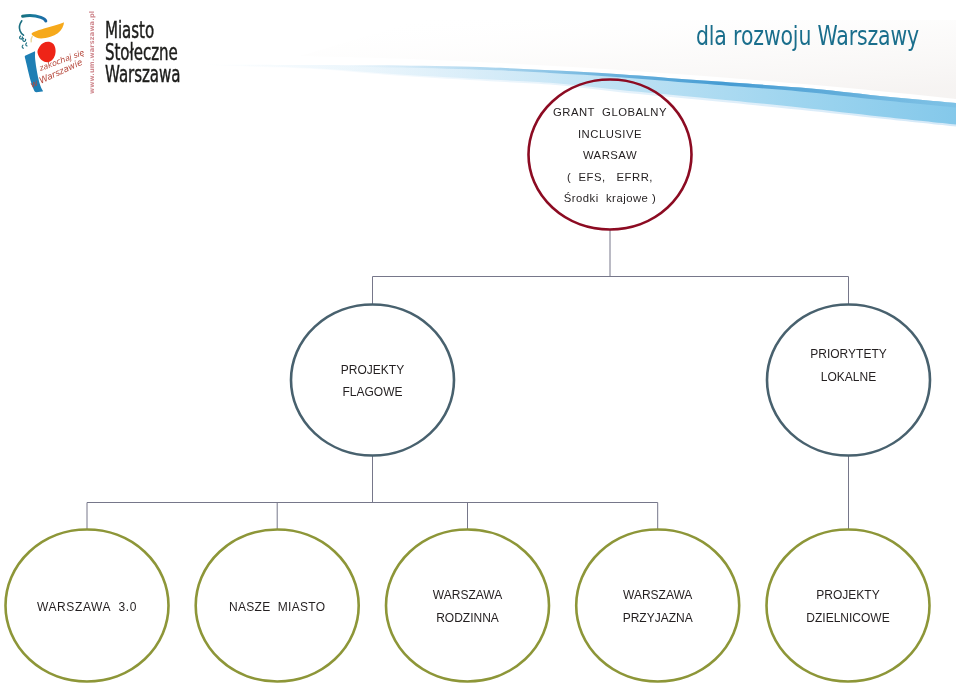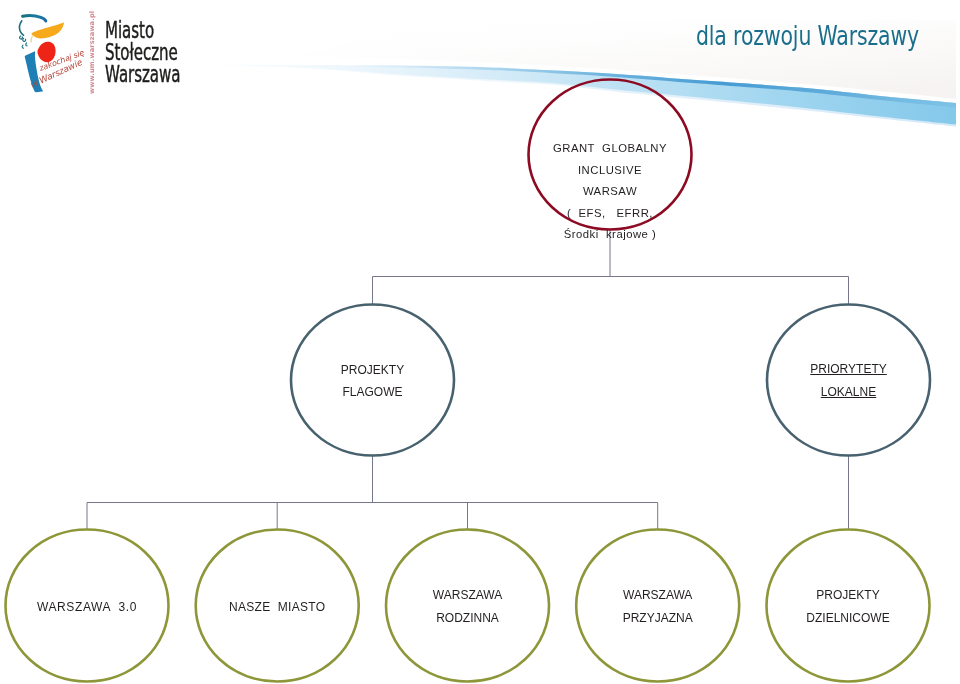--- a/index.html
+++ b/index.html
@@ -144,23 +144,23 @@
         <line x1="657.7" y1="502.5" x2="657.7" y2="529.5" stroke="#76778a" stroke-width="1"></line>
         <line x1="848.5" y1="455.5" x2="848.5" y2="529.5" stroke="#76778a" stroke-width="1"></line>
         <ellipse cx="610" cy="154.5" rx="81.5" ry="75" fill="none" stroke="#8c0b22" stroke-width="2.6"></ellipse>
         <ellipse cx="372.5" cy="380" rx="81.5" ry="75.5" fill="none" stroke="#48616e" stroke-width="2.6"></ellipse>
         <ellipse cx="848.5" cy="380" rx="81.5" ry="75.5" fill="none" stroke="#48616e" stroke-width="2.6"></ellipse>
         <ellipse cx="87" cy="605.5" rx="81.5" ry="76" fill="none" stroke="#8d9638" stroke-width="2.6"></ellipse>
         <ellipse cx="277.2" cy="605.5" rx="81.5" ry="76" fill="none" stroke="#8d9638" stroke-width="2.6"></ellipse>
         <ellipse cx="467.5" cy="605.5" rx="81.5" ry="76" fill="none" stroke="#8d9638" stroke-width="2.6"></ellipse>
         <ellipse cx="657.7" cy="605.5" rx="81.5" ry="76" fill="none" stroke="#8d9638" stroke-width="2.6"></ellipse>
         <ellipse cx="848" cy="605.5" rx="81.5" ry="76" fill="none" stroke="#8d9638" stroke-width="2.6"></ellipse>
-      </svg><div class="node-label" style="font-size: 11.3px; line-height: 21.4px; letter-spacing: 0.5px; left: 520px; top: 102.4px; width: 180px; margin-top: 36px;">GRANT  GLOBALNY
+      </svg><div class="node-label" style="font-size: 11.3px; line-height: 21.4px; letter-spacing: 0.5px; left: 520px; top: 102.4px; width: 180px;">GRANT  GLOBALNY
 INCLUSIVE
 WARSAW
 (  EFS,   EFRR,
 Środki  krajowe )</div><div class="node-label" style="font-size: 12px; line-height: 22.5px; letter-spacing: 0px; left: 282.5px; top: 358.7px; width: 180px;">PROJEKTY
-FLAGOWE</div><div class="node-label" style="font-size: 12px; line-height: 22.5px; letter-spacing: 0px; left: 758.5px; top: 358px; width: 180px; text-decoration: underline;">PRIORYTETY
+FLAGOWE</div><div class="node-label" style="font-size: 12px; line-height: 22.5px; letter-spacing: 0px; left: 758.5px; top: 343px; width: 180px;">PRIORYTETY
 LOKALNE</div><div class="node-label" style="font-size: 12px; line-height: 22.5px; letter-spacing: 0.62px; left: -3px; top: 595.85px; width: 180px;">WARSZAWA  3.0</div><div class="node-label" style="font-size: 12px; line-height: 22.5px; letter-spacing: 0.3px; left: 187.2px; top: 595.85px; width: 180px;">NASZE  MIASTO</div><div class="node-label" style="font-size: 12px; line-height: 22.5px; letter-spacing: 0px; left: 377.5px; top: 584.2px; width: 180px;">WARSZAWA
 RODZINNA</div><div class="node-label" style="font-size: 12px; line-height: 22.5px; letter-spacing: 0px; left: 567.7px; top: 584.2px; width: 180px;">WARSZAWA
 PRZYJAZNA</div><div class="node-label" style="font-size: 12px; line-height: 22.5px; letter-spacing: 0px; left: 758px; top: 584.2px; width: 180px;">PROJEKTY
 DZIELNICOWE</div></div>
 </div>
 
 </body></html>

